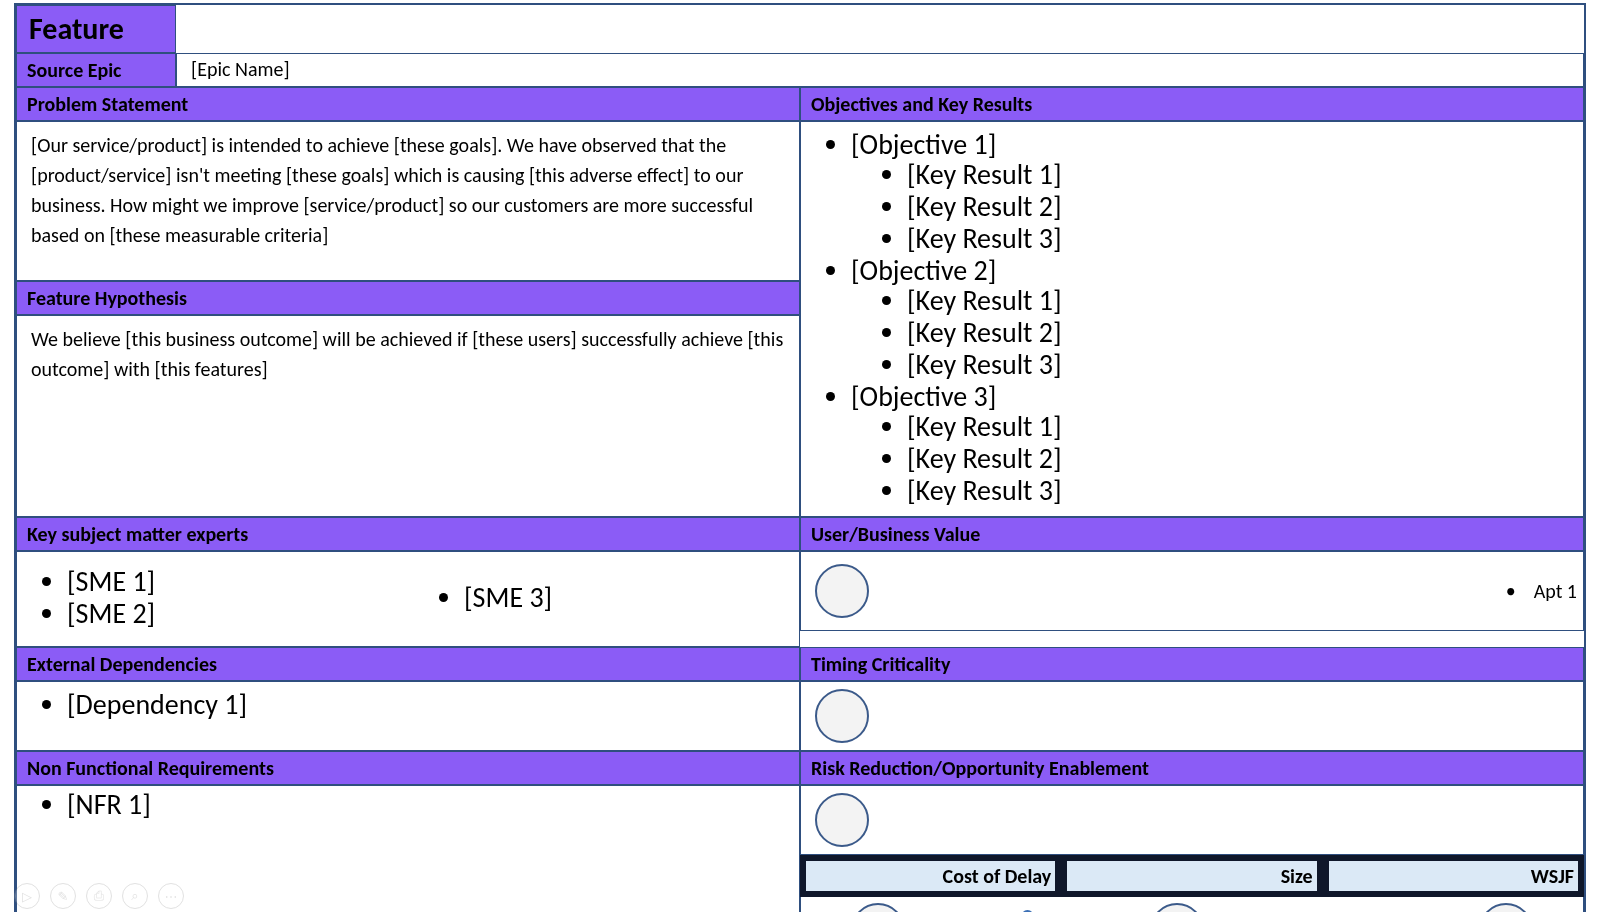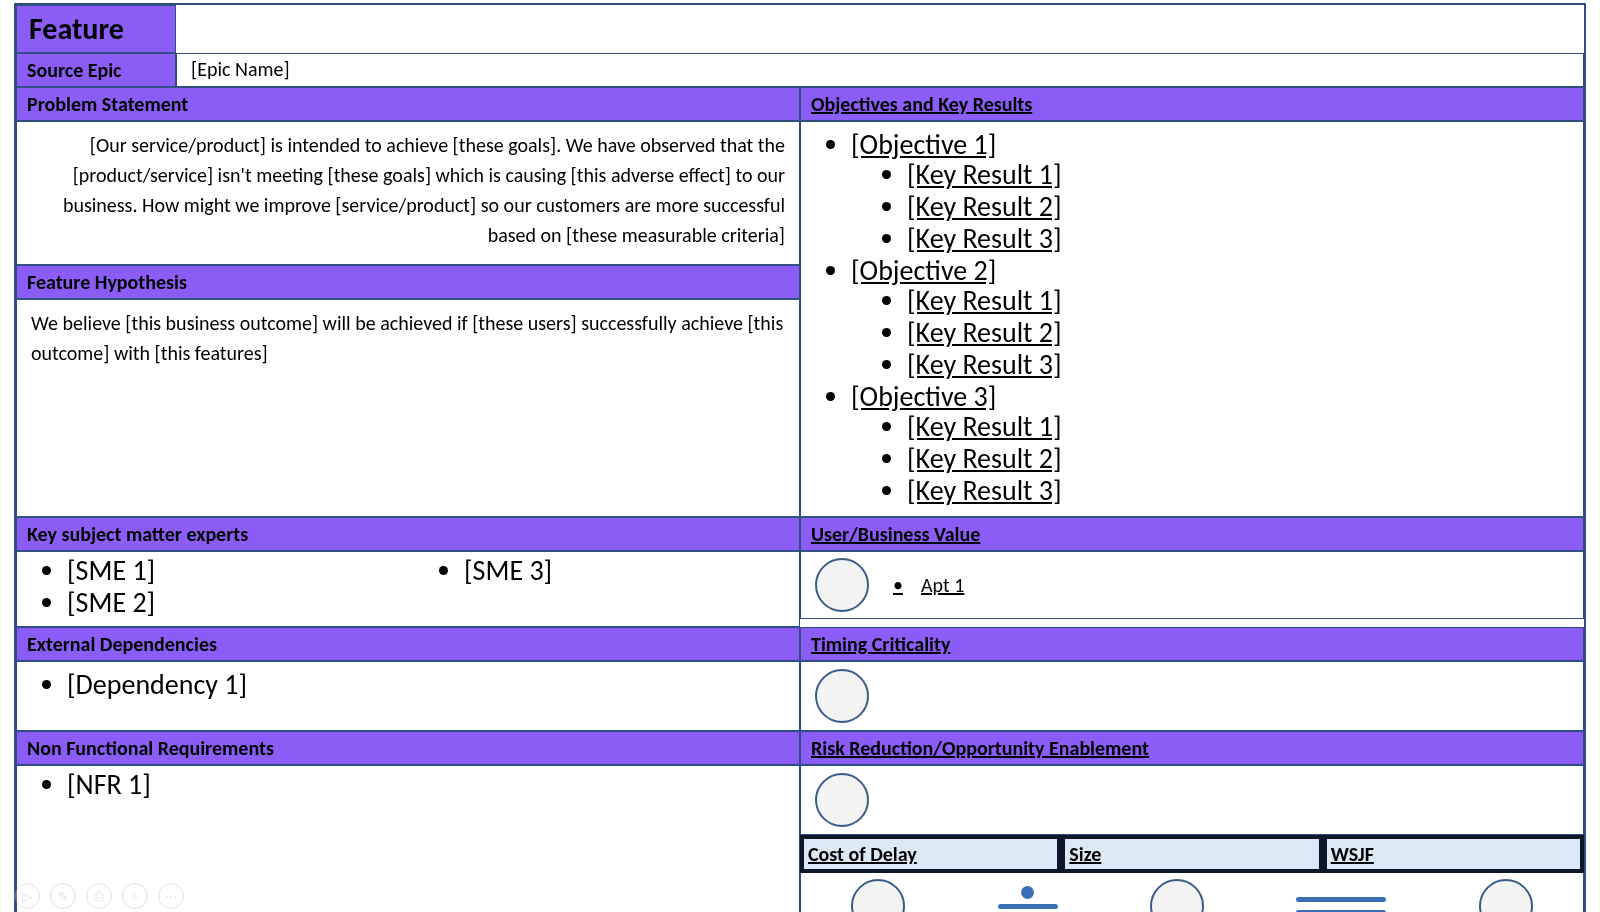--- a/index.html
+++ b/index.html
@@ -52,29 +52,29 @@
     vertical-align: middle;
     margin: 2px 14px 2px 8px;
   }
   .valuerow { display:flex; align-items:center; padding:4px 6px; }
   .valuerow .vb { font-size:20px; }
   .valuerow .vb::before { content:"•"; margin: 0 18px 0 10px; }
   
   .calcrow { display:flex; align-items:center; justify-content:space-around; padding:6px 4px 8px 4px; border:1px solid #2f4f7f; border-top:none; background:#fff; }
   .calc-hdr { display:flex; }
   .calc-hdr > div {
-    flex:1; text-align:left; background:#dbe9f6; border:4px solid #0f172a;
+    flex:1; text-align:right; background:#dbe9f6; border:6px solid #0f172a;
     font-weight:700; font-size:20px; line-height:26px; padding:2px 4px;
   }
   .op-divide, .op-eq { display:inline-flex; flex-direction:column; align-items:center; justify-content:center; }
   .op-divide .bar { width: 60px; height: 5px; background:#3b6fb5; border-radius:3px; }
   .op-divide .dot { width:13px; height:13px; background:#3b6fb5; border-radius:50%; margin:5px 0; }
   .op-eq .bar { width: 90px; height: 5px; background:#3b6fb5; border-radius:3px; margin:4px 0; }
   .leftcol { display:flex; flex-direction:column; }
-  .rightcol { display:flex; flex-direction:column;text-decoration:underline; }
+  .rightcol { display:flex; flex-direction:column; }
   .split { display:flex; }
   .split > div { flex:1 1 50%; display:flex; flex-direction:column; }
   .toolbar {
     position: absolute;
     left: 14px; bottom: 3px;
     display:flex; gap:10px; align-items:center;
     opacity:0.25;
   }
   .tb-btn {
     width:26px; height:26px; border-radius:50%;
@@ -94,21 +94,21 @@
 
   <div class="row">
     <div class="cell hdr w-epic-label">Source Epic</div>
     <div class="cell w-epic-value">[Epic Name]</div>
   </div>
 
   <div class="split">
 
     <div class="leftcol">
       <div class="cell hdr half" style="flex:0 0 auto;">Problem Statement</div>
-      <div class="cell body" style="height:144px;text-align:right;">[Our service/product] is intended to achieve [these goals].  We have observed that the [product/service] isn't meeting [these goals] which is causing [this adverse effect] to our business.  How might we improve [service/product] so our customers are more successful based on [these measurable criteria]</div>
+      <div class="cell body" style="height:160px;">[Our service/product] is intended to achieve [these goals].  We have observed that the [product/service] isn't meeting [these goals] which is causing [this adverse effect] to our business.  How might we improve [service/product] so our customers are more successful based on [these measurable criteria]</div>
       <div class="cell hdr">Feature Hypothesis</div>
       <div class="cell body" style="flex:1;">We believe [this business outcome] will be achieved if [these users] successfully achieve [this outcome] with [this features]</div>
     </div>
 
     <div class="rightcol">
       <div class="cell hdr">Objectives and Key Results</div>
       <div class="cell body" style="flex:1;">
         <ul class="b">
           <li><span>[Objective 1]</span>
             <ul>
@@ -132,33 +132,33 @@
             </ul>
           </li>
         </ul>
       </div>
     </div>
   </div>
 
   <div class="split">
     <div class="leftcol">
       <div class="cell hdr">Key subject matter experts</div>
-      <div class="cell body two-col-list" style="height:76px; padding-top:4px; padding-bottom:4px;">
+      <div class="cell body two-col-list" style="height:96px; padding-top:4px; padding-bottom:4px;align-items:center;">
         <ul class="b">
           <li>[SME 1]</li>
           <li>[SME 2]</li>
         </ul>
         <ul class="b">
           <li>[SME 3]</li>
         </ul>
       </div>
     </div>
     <div class="rightcol">
       <div class="cell hdr">User/Business Value</div>
-      <div class="cell body valuerow" style="height:68px;">
+      <div class="cell body valuerow" style="height:80px;justify-content:space-between;">
         <span class="circle"></span>
         <span class="vb">Apt 1</span>
       </div>
     </div>
   </div>
 
   <div class="split">
     <div class="leftcol">
       <div class="cell hdr">External Dependencies</div>
       <div class="cell body" style="height:70px; ">

